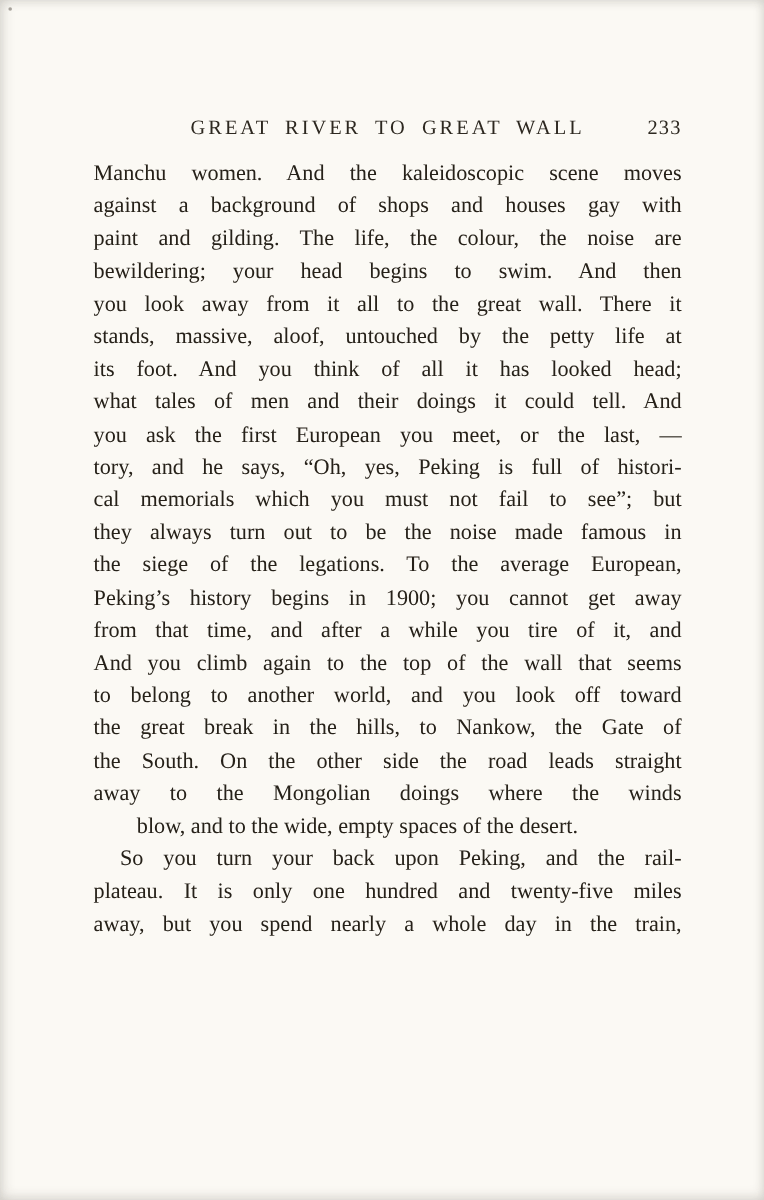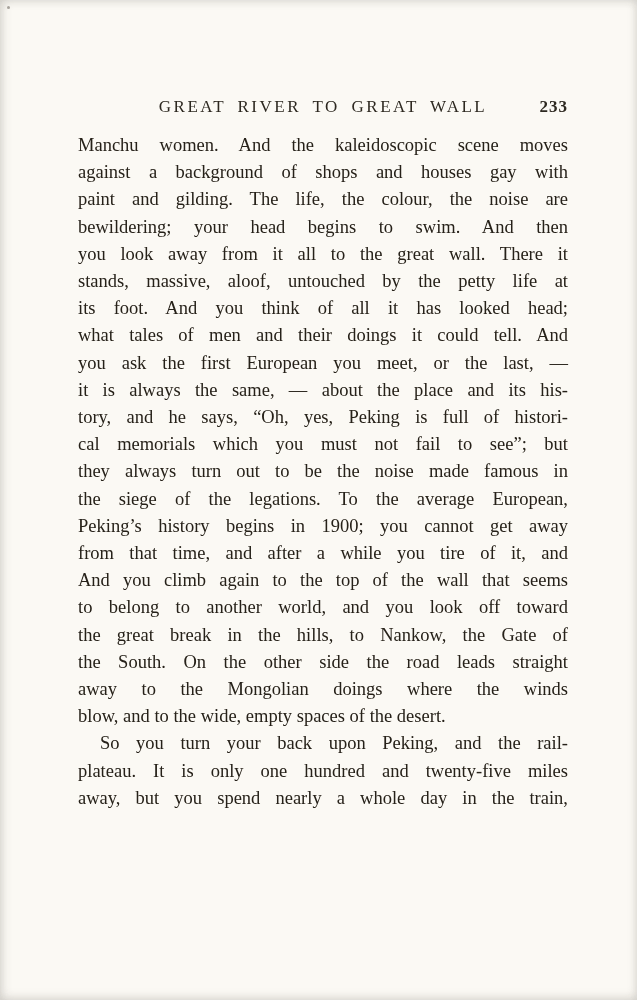--- a/index.html
+++ b/index.html
@@ -43,36 +43,36 @@
     word-spacing: 5px;
     color: #2d2820;
     white-space: nowrap;
   }
   .folio {
     position: absolute;
     right: 0;
     top: 0;
     letter-spacing: 1px;
     word-spacing: normal;
-    font-weight: bold;
   }
   .text-block {
     margin: 13px 69px 0 78px;
     width: 490px;
     font-size: 18.5px;
     line-height: 27.2px;
   }
   .paragraph { margin: 0; padding: 0; }
   .line {
     text-align: justify;
     text-align-last: justify;
     white-space: normal;
   }
   .line.last {
     text-align-last: left;
+    margin-left: 36px;
   }
   .line.indent {
     text-indent: 22px;
   }
 </style>
 </head>
 <body>
 
 <div class="page">
   <div class="speck"></div>
@@ -84,21 +84,20 @@
       <div class="paragraph">
         <div class="line">Manchu women. And the kaleidoscopic scene moves</div>
         <div class="line">against a background of shops and houses gay with</div>
         <div class="line">paint and gilding. The life, the colour, the noise are</div>
         <div class="line">bewildering; your head begins to swim. And then</div>
         <div class="line">you look away from it all to the great wall. There it</div>
         <div class="line">stands, massive, aloof, untouched by the petty life at</div>
         <div class="line">its foot. And you think of all it has looked head;</div>
         <div class="line">what tales of men and their doings it could tell. And</div>
         <div class="line">you ask the first European you meet, or the last, —</div>
-        <div class="line">it is always the same, — about the place and its his-</div>
         <div class="line">tory, and he says, “Oh, yes, Peking is full of histori-</div>
         <div class="line">cal memorials which you must not fail to see”; but</div>
         <div class="line">they always turn out to be the noise made famous in</div>
         <div class="line">the siege of the legations. To the average European,</div>
         <div class="line">Peking’s history begins in 1900; you cannot get away</div>
         <div class="line">from that time, and after a while you tire of it, and</div>
         <div class="line">And you climb again to the top of the wall that seems</div>
         <div class="line">to belong to another world, and you look off toward</div>
         <div class="line">the great break in the hills, to Nankow, the Gate of</div>
         <div class="line">the South. On the other side the road leads straight</div>

